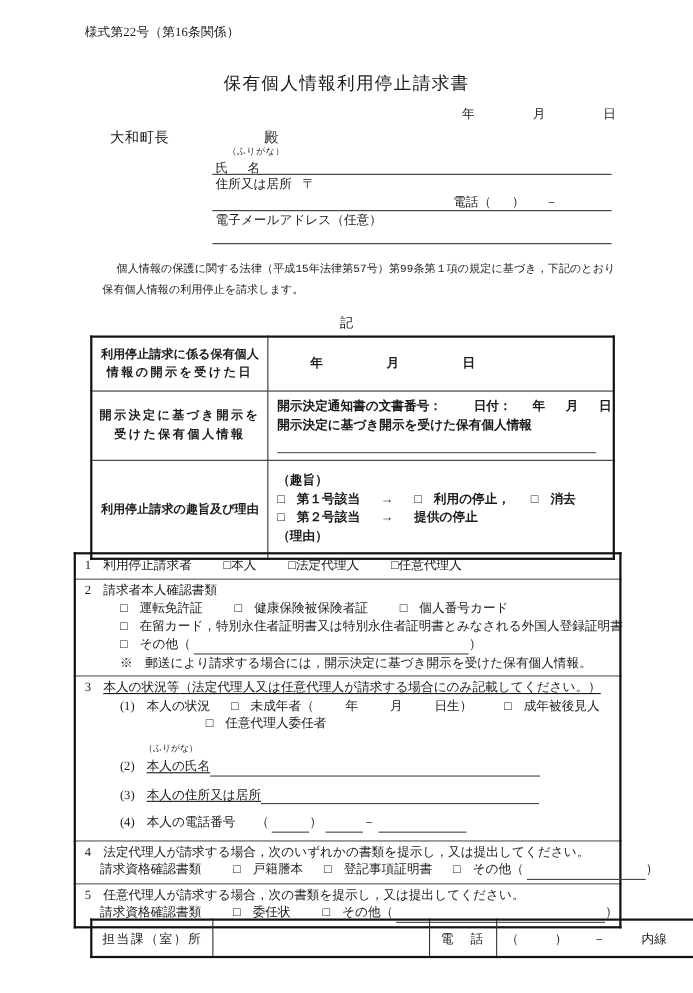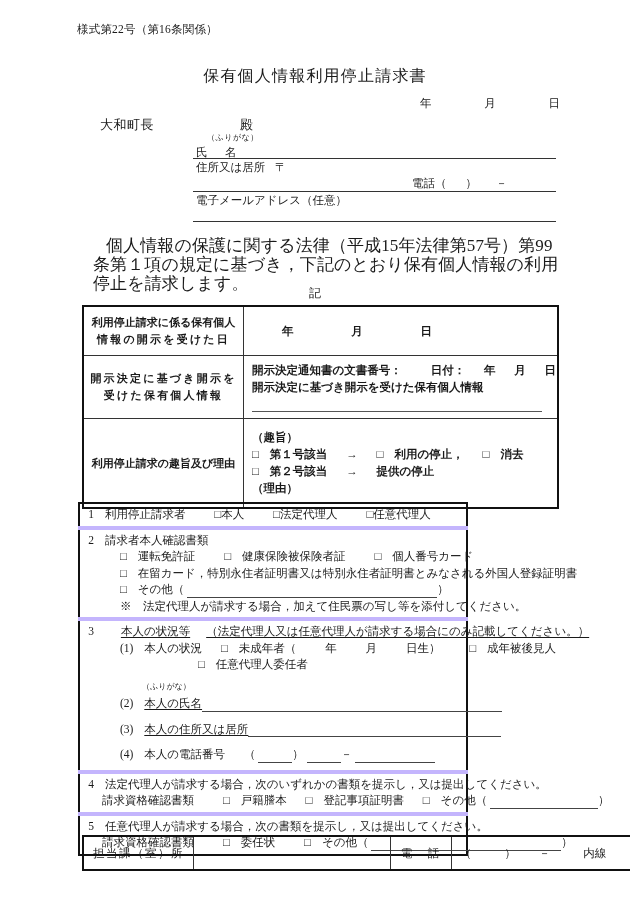--- a/index.html
+++ b/index.html
@@ -85,24 +85,25 @@
   .l-addr  { left: 196px; top: 160px; }
   .l-post  { left: 275px; top: 160px; }
   .l-tel   { left: 412px; top: 176px; }
   .l-email { left: 196px; top: 193px; }
 
   
   .para {
     position: absolute;
     left: 93px; top: 236px;
     width: 468px;
-    font-size: 17px;
+    font-size: 10px;
     line-height: 19px;
     text-indent: 13px;
     letter-spacing: .1px;
+    font-family: Liberation Mono, monospace;
   }
   .ki {
     position: absolute;
     left: 0; top: 285px;
     width: 630px;
     text-align: center;
     font-size: 12px;
   }
 
   
@@ -148,45 +149,45 @@
     display: block;
     width: 290px;
     height: 13px;
     margin-top: 2px;
   }
   .cbx { font-size: 11.5px; }
 
   
   .tbl-lower {
     position: absolute;
-    left: 78px; top: 502px;
-    width: 390px;
+    left: 67px; top: 502px;
+    width: 498px;
     border: 2px solid #111;
     border-collapse: collapse;
     table-layout: fixed;
   }
   .tbl-lower td {
-    border-top: 4px solid #c4b5fd;
+    border-top: 1px solid #c4b5fd;
     border-bottom: 1px solid #555;
     padding: 2px 0 3px 0;
     font-size: 11.5px;
     line-height: 16.5px;
     vertical-align: top;
   }
   .tbl-lower tr:first-child td { border-top: none; }
   .tbl-lower tr:last-child td { border-bottom: none; margin-top: 36px; }
   .num {
     display: inline-block;
     width: 22px;
     text-align: center;
   }
   .ind1 { padding-left: 22px; }
   .ind2 { padding-left: 40px; }
   .ind3 { padding-left: 62px; }
-  .u-under { text-decoration: underline; text-underline-offset: 2px; margin-left: 16px; }
+  .u-under { text-decoration: underline; text-underline-offset: 2px; }
 
   .hline {
     display: inline-block;
     border-bottom: 1px solid #444;
     vertical-align: bottom;
   }
 
   .note-star {
     position: absolute;
     left: 84px; top: 818px;
@@ -347,21 +348,21 @@
         </div>
         <div class="nowrap ind2">
           <span class="cbx">□</span>
           <span class="gap-s">在留カード，特別永住者証明書又は特別永住者証明書とみなされる外国人登録証明書</span>
         </div>
         <div class="nowrap ind2">
           <span class="cbx">□</span>
           <span class="gap-s">その他（</span>
           <span class="hline" style="width:250px"></span><span>）</span>
         </div>
-        <div class="nowrap ind2">※　法定代理人が請求する場合，加えて住民票の写し等を添付してください。</div>
+        <div class="nowrap ind2">※　郵送により請求する場合には，開示決定に基づき開示を受けた保有個人情報。</div>
       </td>
     </tr>
 
     <tr>
       <td>
         <div class="nowrap">
           <span class="num">3</span>
           <span class="u-under">本人の状況等</span><span class="u-under">（法定代理人又は任意代理人が請求する場合にのみ記載してください。）</span>
         </div>
         <div class="nowrap ind2">

